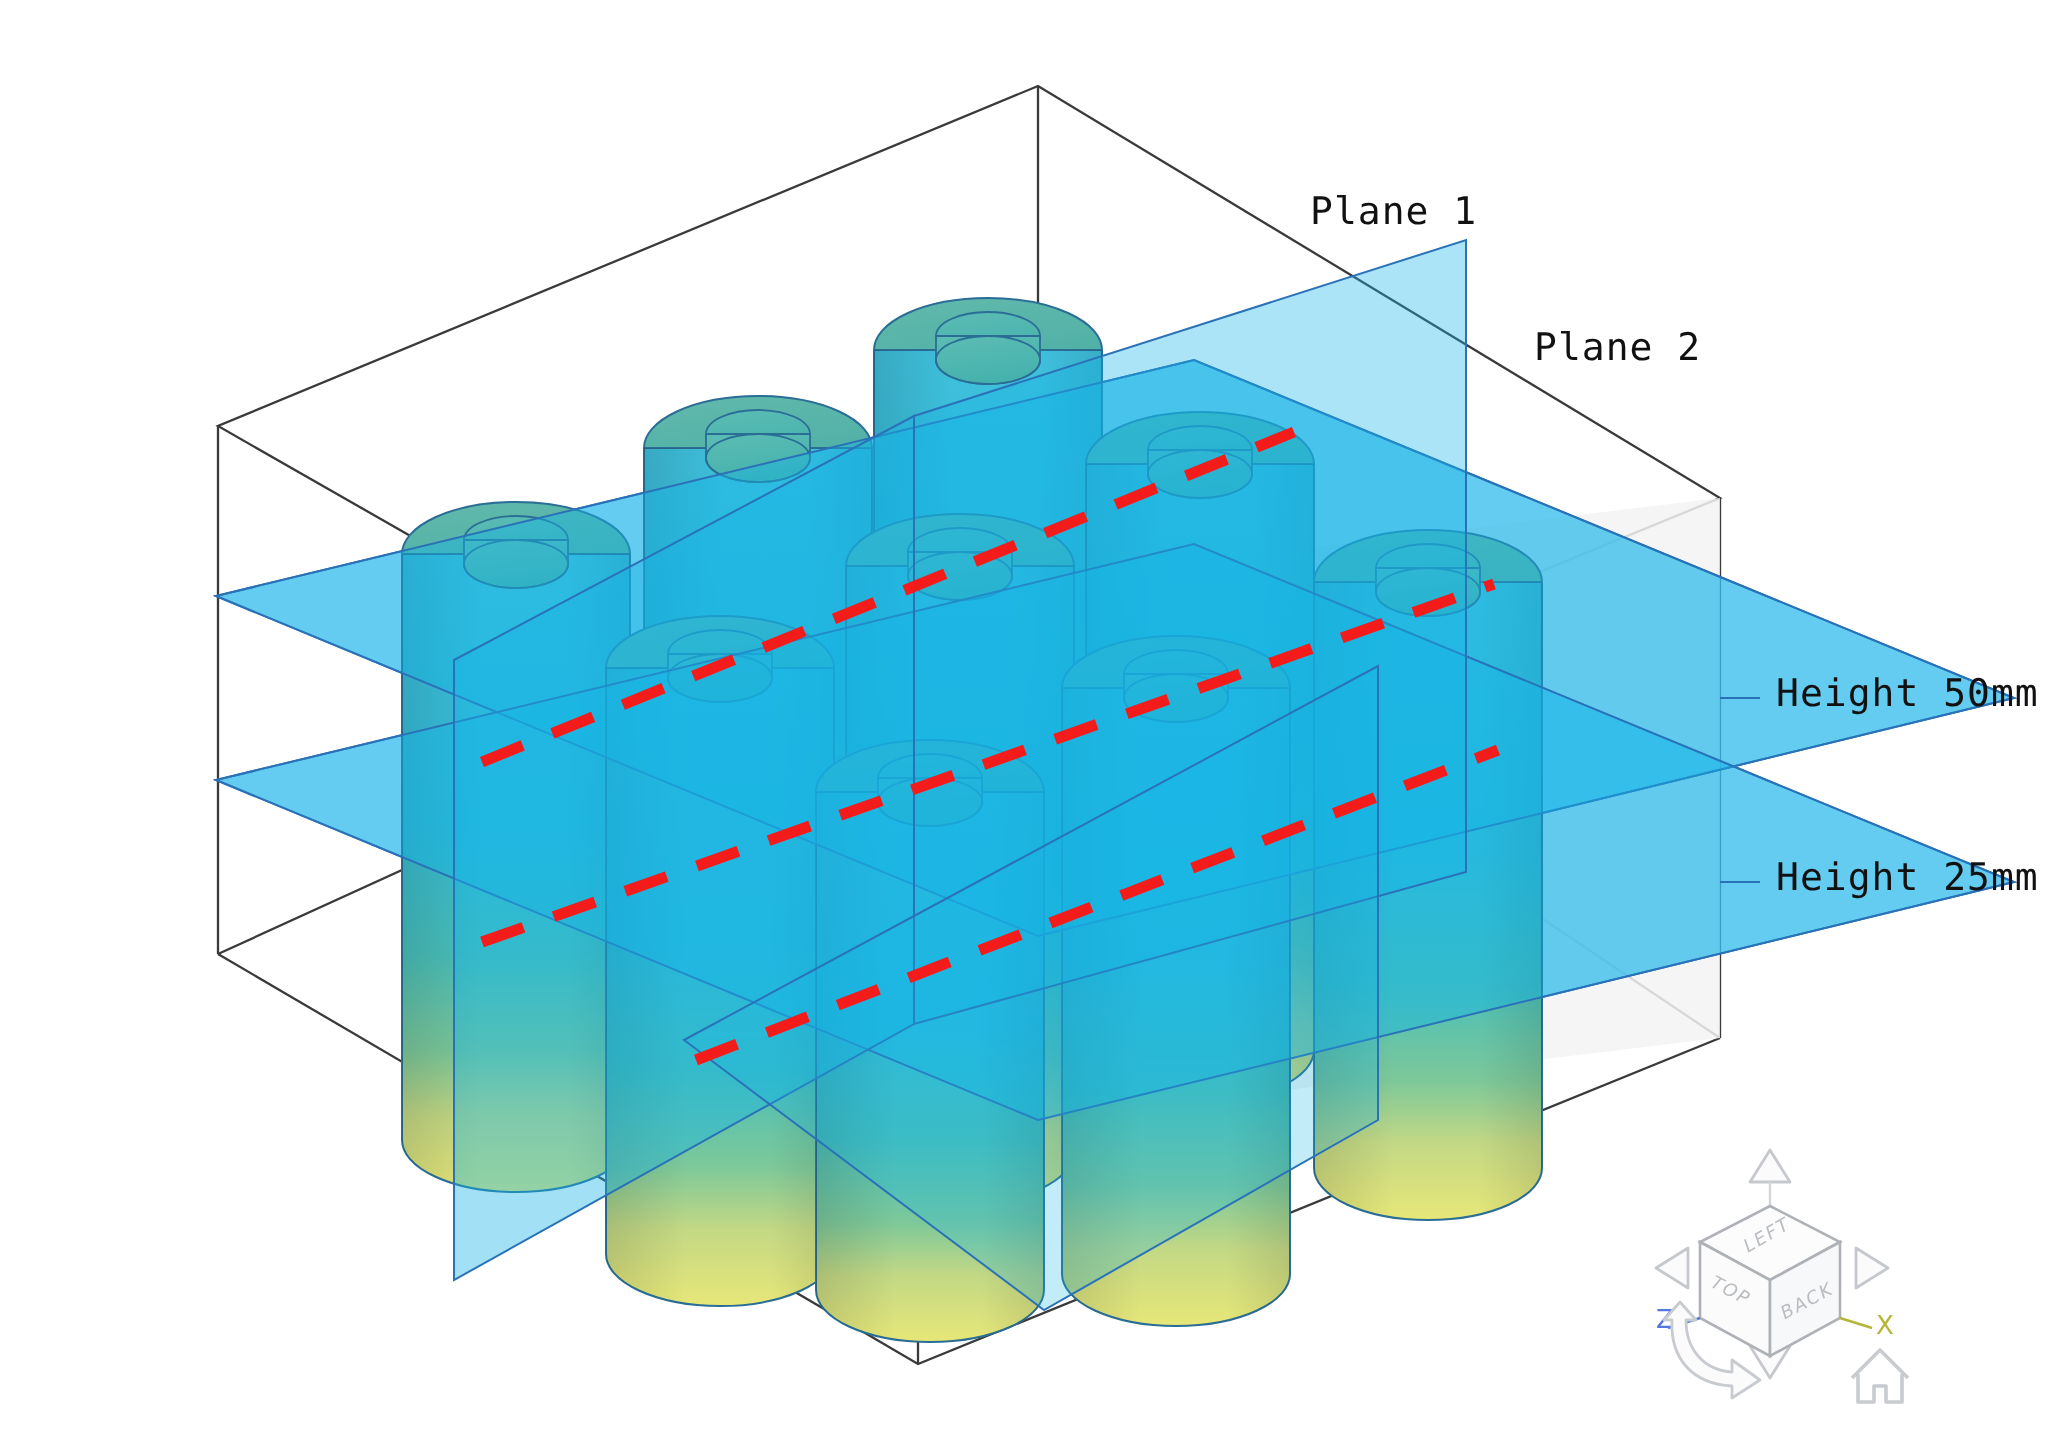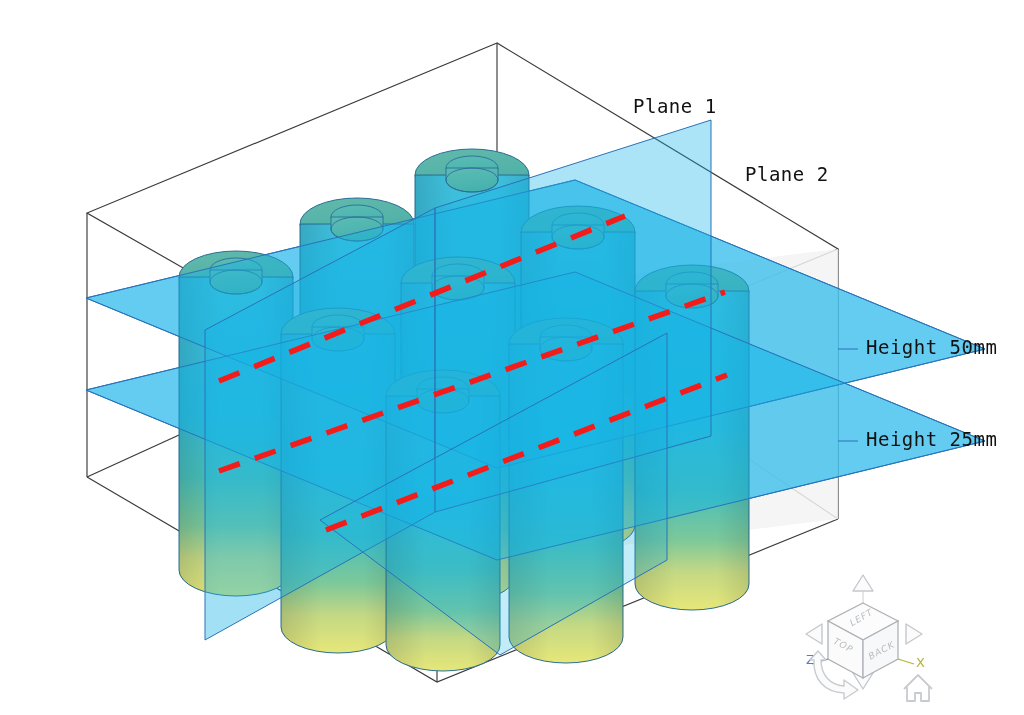--- a/index.html
+++ b/index.html
@@ -2,21 +2,21 @@
 <html><head>
 <meta charset="utf-8">
 <title>Battery Pack Slice Plane Visualization</title>
 <style>
   html,body{margin:0;padding:0;background:#ffffff;}
   body{
     width:1024px;height:715px;overflow:hidden;
     font-family:"DejaVu Sans Mono","Liberation Mono",monospace;
     position:relative;
   }
-  #viewport{position:absolute;inset:0;width:820px;height:715px;}
+  #viewport{position:absolute;inset:0;width:820px;height:715px;margin-left:22px;}
   svg#scene{position:absolute;left:0;top:0;width:1024px;height:715px;display:block;}
 
   .lbl{
     font-family:"DejaVu Sans Mono","Liberation Mono",monospace;
     font-size:19px;
     fill:#111111;
     letter-spacing:0.5px;
     dominant-baseline:middle;
   }
   .navcube-face-lbl{

